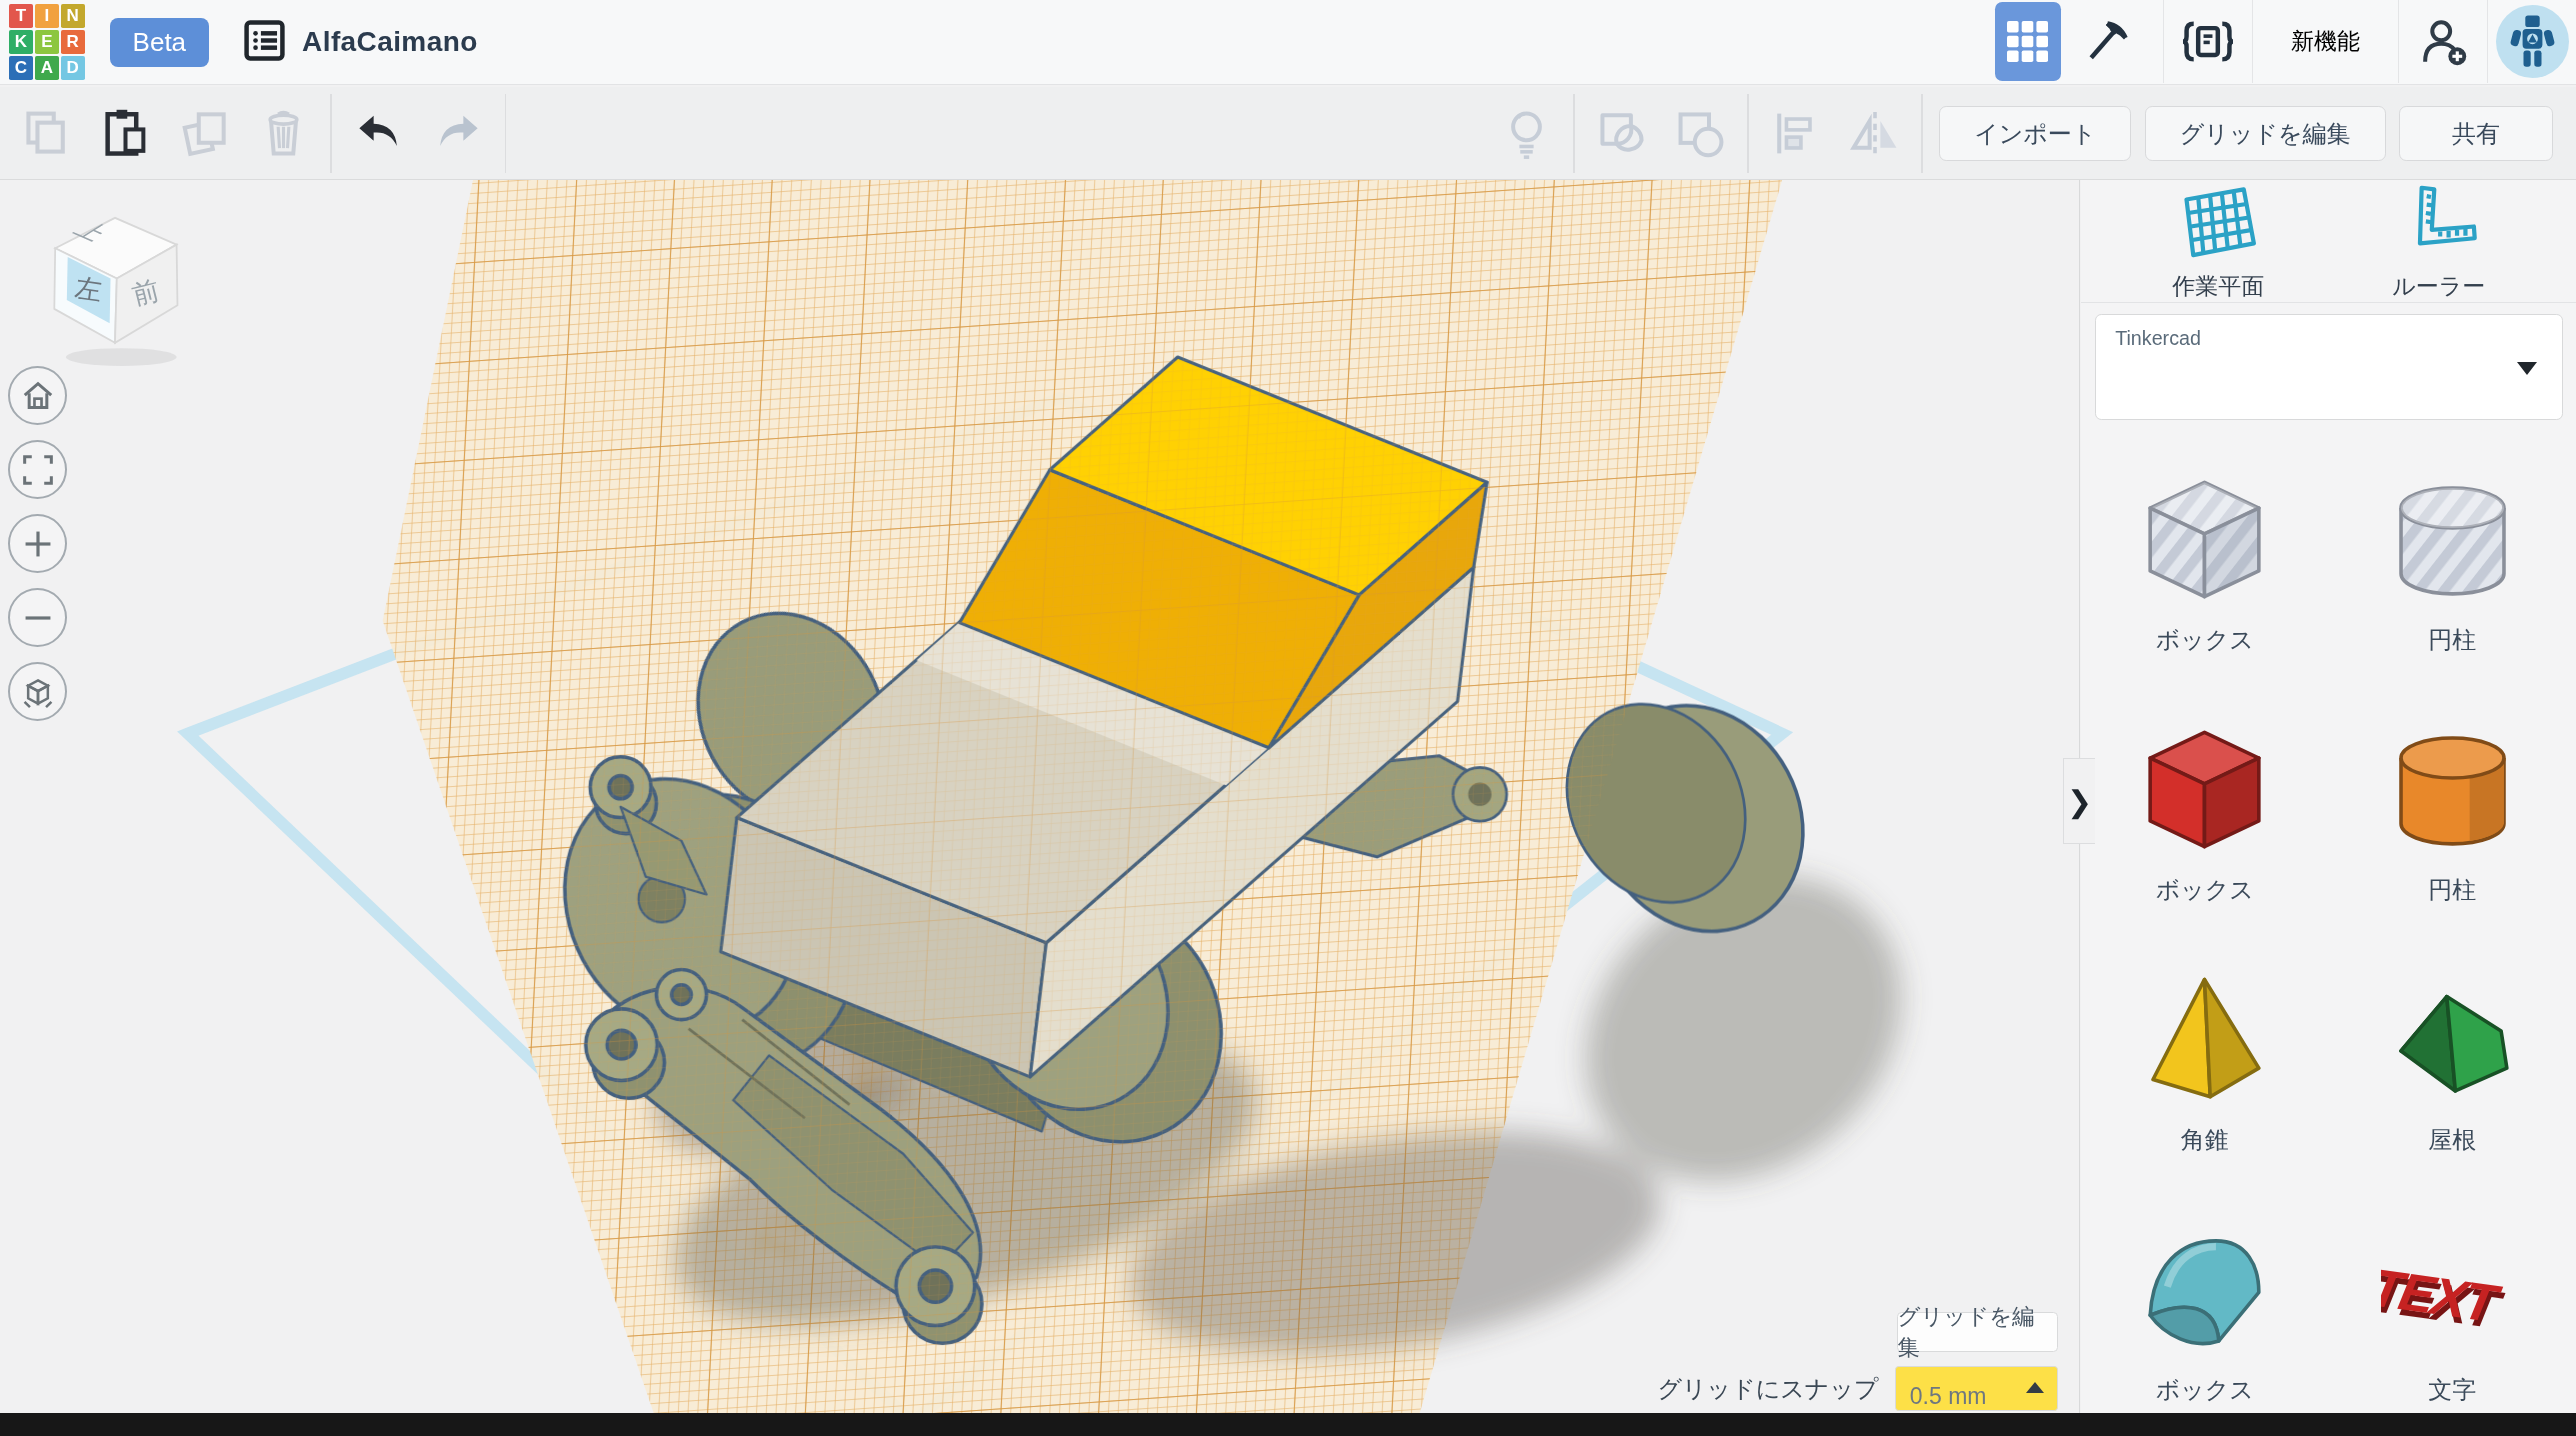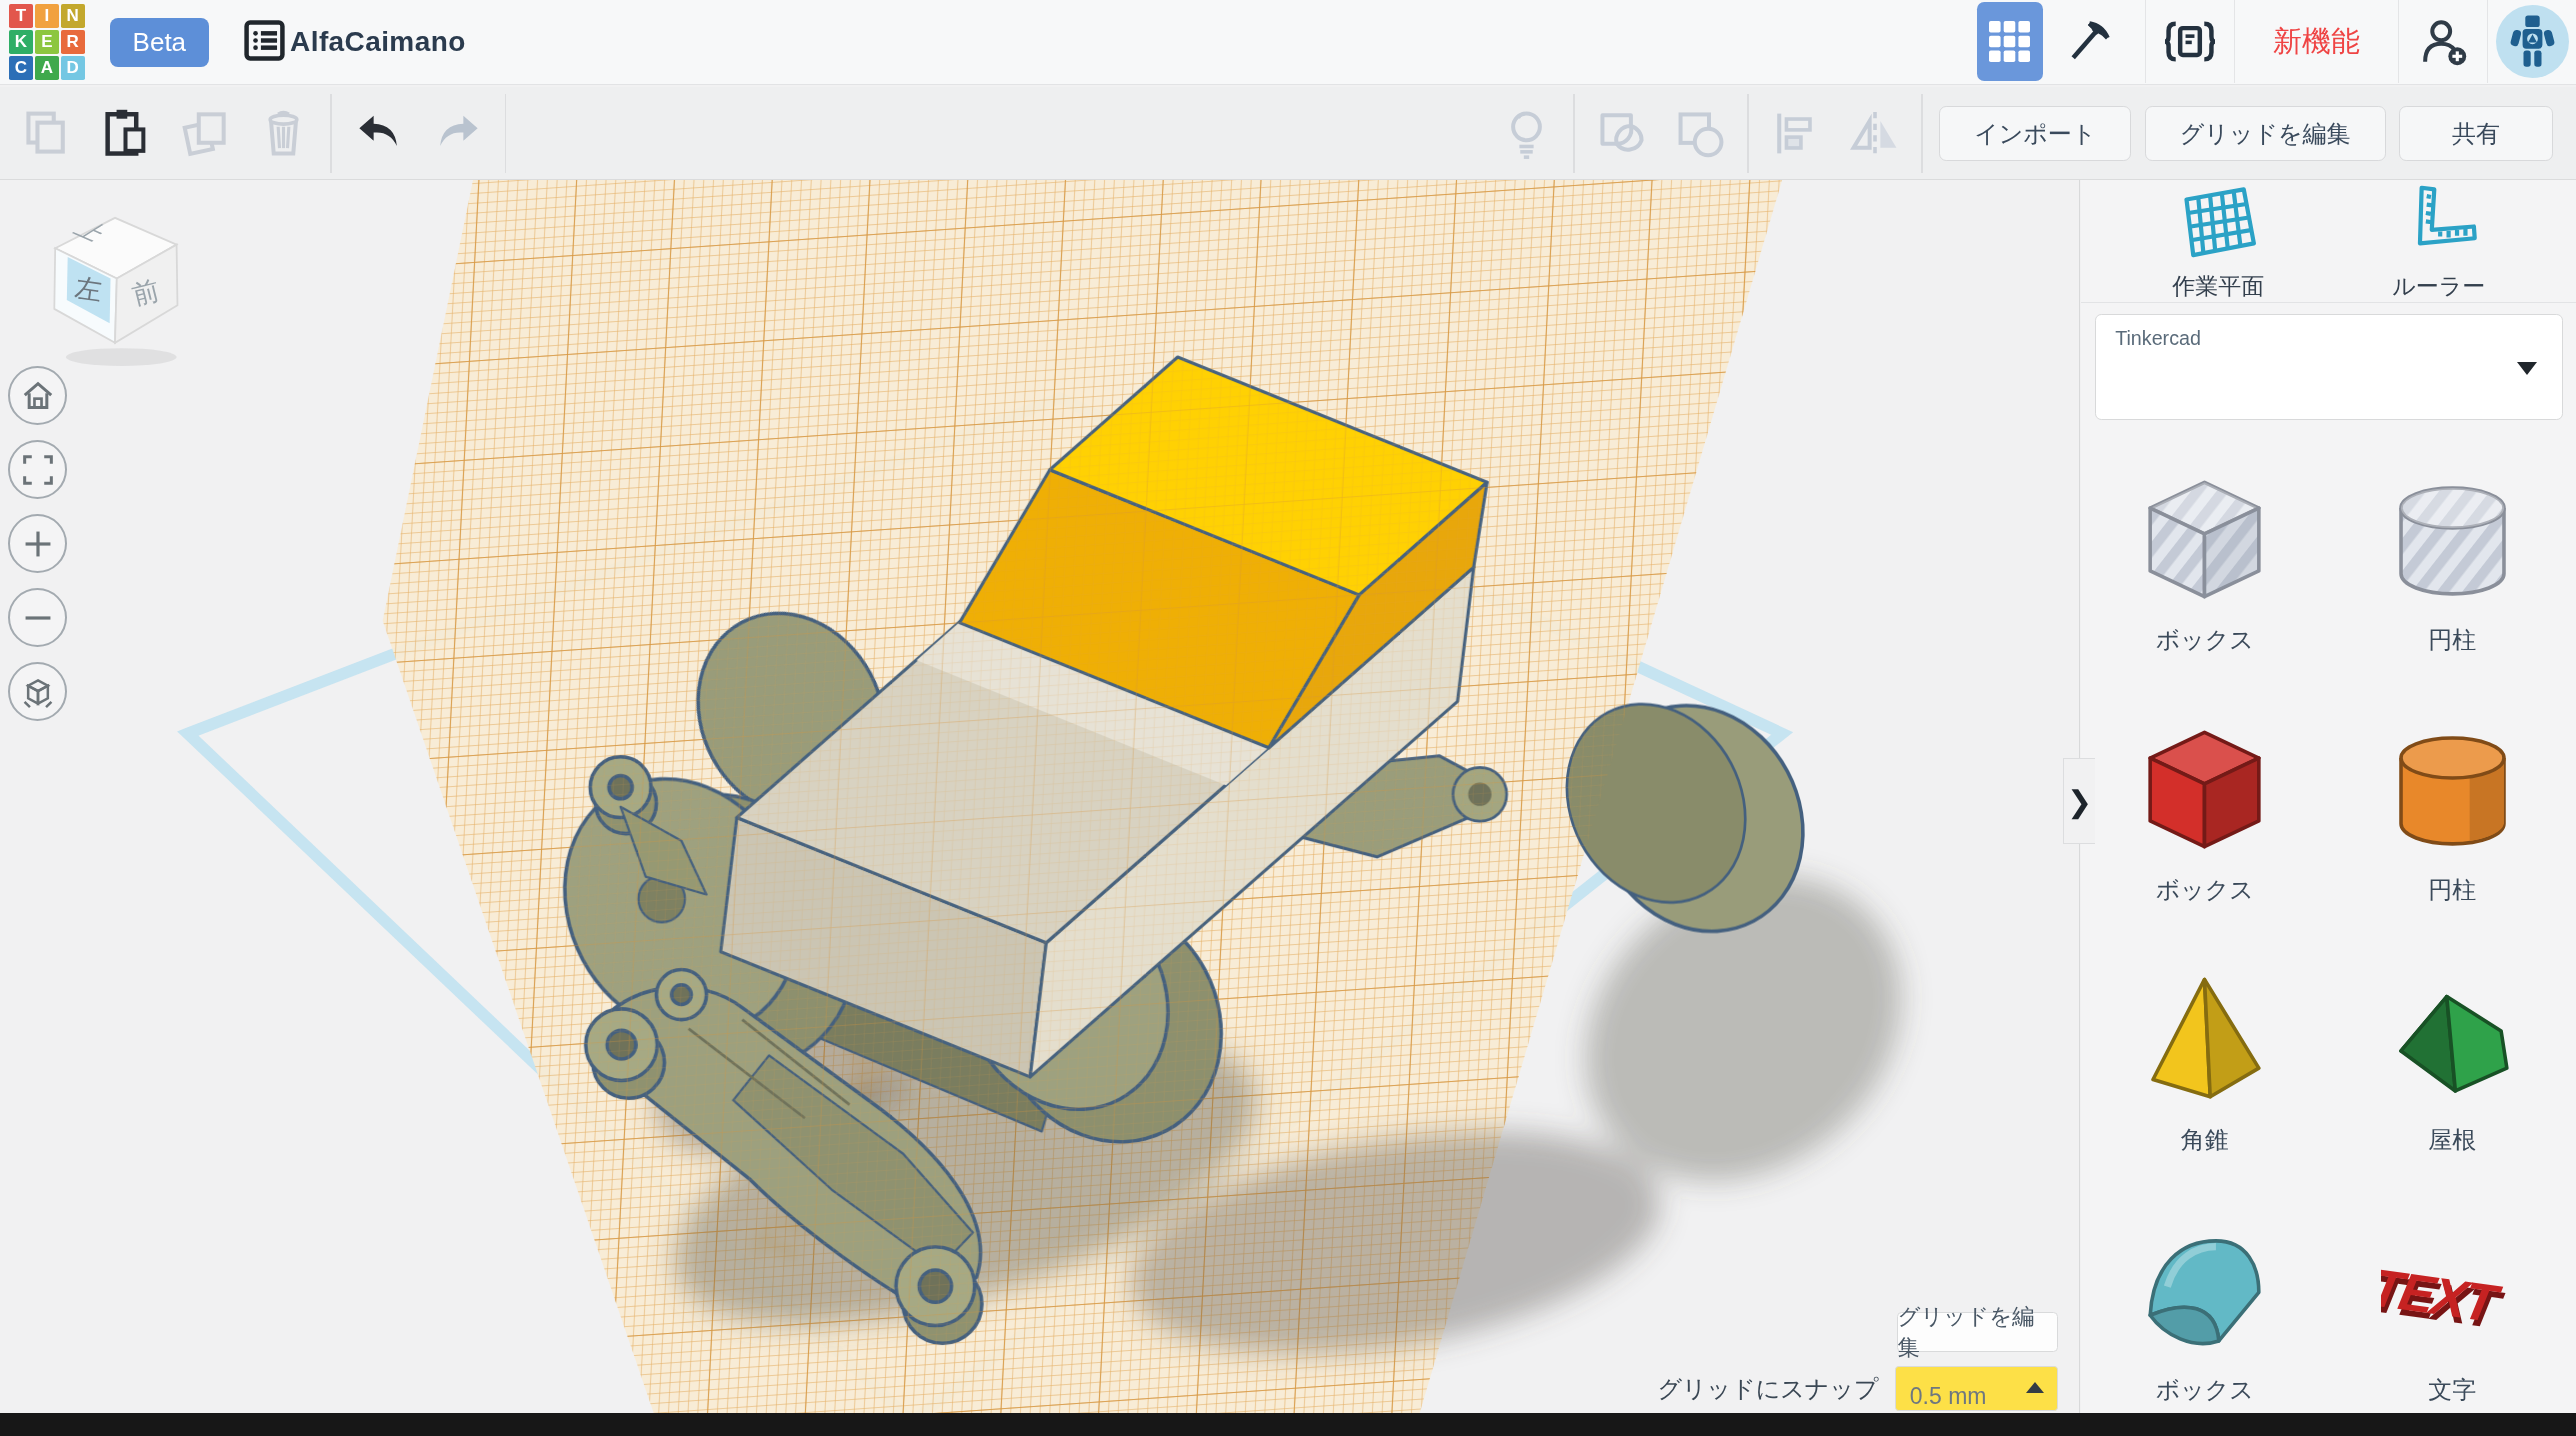--- a/index.html
+++ b/index.html
@@ -10,27 +10,27 @@
   
   .header { position:absolute; left:0; top:0; width:2576px; height:85px;
     background:#f7f8f9; border-bottom:1.8px solid #e2e3e5; display:flex; align-items:center; z-index:30; }
   .logo { display:grid; grid-template-columns:repeat(3,24px); grid-template-rows:repeat(3,24px);
     gap:1.8px; margin-left:9px; cursor:pointer; }
   .logo .tile { color:#fff; font-weight:bold; font-size:17px; display:flex;
     align-items:center; justify-content:center; border-radius:1.8px; }
   .beta-btn { margin-left:25px; background:#5d8fd8; color:#fff; font-size:26px;
     padding:9px 23px; border-radius:8px; border:none; }
   .doc-icon { margin-left:34px; }
-  .design-title { margin-left:4px; font-size:28px; font-weight:bold; color:#2b3b4e; letter-spacing:0.4px; }
+  .design-title { margin-left:16px; font-size:28px; font-weight:bold; color:#2b3b4e; letter-spacing:0.4px; }
   .header-right { position:absolute; right:0; top:0; height:83px; display:flex; align-items:center; }
   .hseg { height:83px; display:flex; align-items:center; justify-content:center;
     border-left:1.8px solid #e4e5e7; }
   .grid-btn { width:66px; height:79px; margin:0 3.6px 0 0; background:#6a97db; border-radius:7.2px;
     display:flex; align-items:center; justify-content:center; border:none; }
-  .newfeat { color:#ef4444; font-size:29px; padding:0 38px; }
+  .newfeat { color:#000000; font-size:23px; padding:0 38px; }
   .avatar { width:73px; height:73px; border-radius:50%; background:#bfe0f0; overflow:hidden;
     display:flex; align-items:center; justify-content:center; margin:0 7.2px; }
 
   
   .toolbar { position:absolute; left:0; top:87px; width:2576px; height:93px;
     background:#eeeff0; border-bottom:1.8px solid #dadbdc; display:flex; align-items:center; z-index:29; }
   .tseg { height:72px; display:flex; align-items:center; }
   .tdiv { width:1.8px; height:79px; background:#dcdddf; margin:0 7.2px; }
   .tbtn { width:79px; height:72px; display:flex; align-items:center; justify-content:center;
     background:transparent; border:none; }

